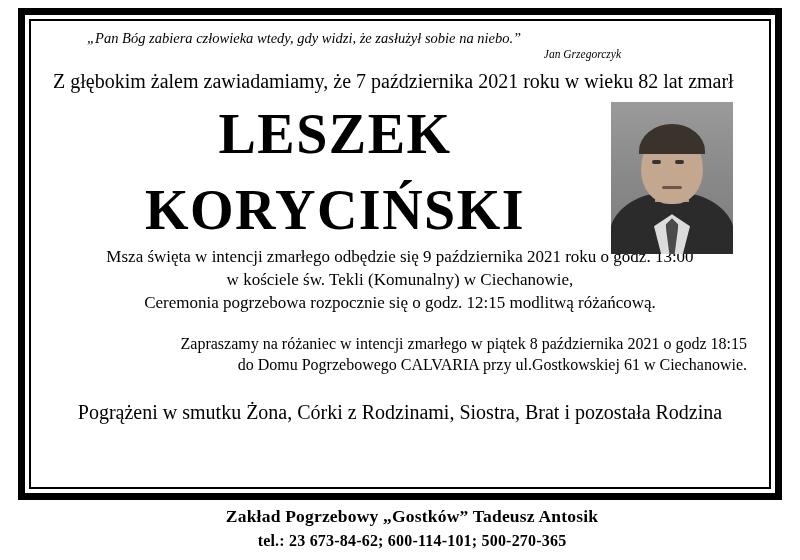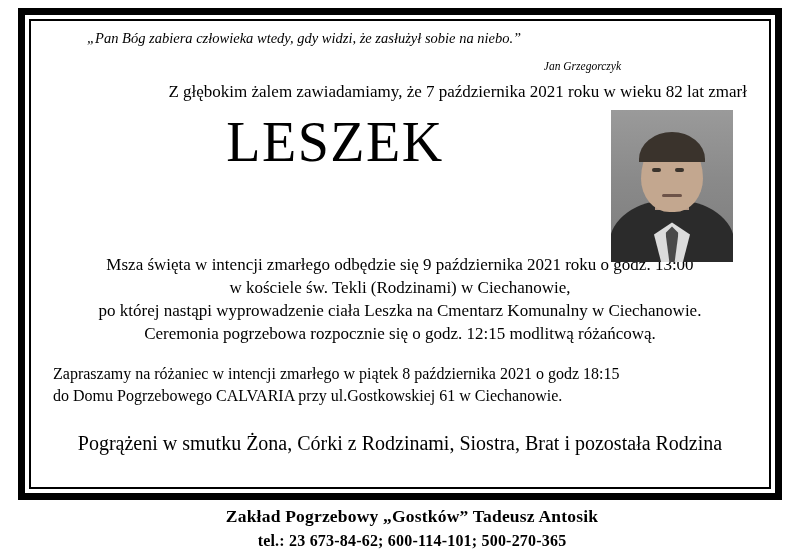--- a/index.html
+++ b/index.html
@@ -52,36 +52,36 @@
     font-size: 14.5px;
     line-height: 1.15;
     text-align: left;
     padding-left: 34px;
   }
   .quote-author {
     font-style: italic;
     font-size: 11.5px;
     text-align: right;
     padding-right: 126px;
-    margin-top: 13px;
+    margin-top: 1px;
   }
   .announce {
-    text-align: right;
-    font-size: 17px;
+    text-align: left;
+    font-size: 20px;
     line-height: 1.28;
     margin-top: 9px;
   }
   .name-block {
     position: relative;
     margin-top: 12px;
     height: 140px;
   }
   .name-line1, .name-line2 {
     text-align: center;
-    font-weight: normal;
+    font-weight: bold;
     letter-spacing: 1.5px;
     line-height: 1;
     font-family: "Liberation Serif", serif;
   }
   .name-line1 {
     font-size: 56px;
     padding-right: 130px;
     margin-top: 2px;
   }
   .name-line2 {
@@ -181,21 +181,21 @@
     height: 3px;
     background: #6d5348;
     border-radius: 2px;
   }
   .mass-info {
     text-align: center;
     font-size: 17px;
     line-height: 1.34;
   }
   .rosary-info {
-    text-align: left;
+    text-align: right;
     font-size: 16px;
     line-height: 1.32;
     margin-top: 18px;
   }
   .family {
     text-align: center;
     font-size: 20px;
     margin-top: 26px;
   }
   .footer {
@@ -228,39 +228,39 @@
 
         <div class="quote">„Pan Bóg zabiera człowieka wtedy, gdy widzi, że zasłużył sobie na niebo.”</div>
         <div class="quote-author">Jan Grzegorczyk</div>
 
         <div class="announce">
           <div>Z głębokim żalem zawiadamiamy, że 7 października 2021 roku w wieku 82 lat zmarł</div>
         </div>
 
         <div class="name-block">
           <div class="name-line1">LESZEK</div>
+          <div class="name-line2">KORYCIŃSKI</div>
 
           <div class="photo">
             <div class="bg"></div>
             <div class="suit"></div>
             <div class="shirt"></div>
             <div class="tie"></div>
             <div class="neck"></div>
             <div class="head"></div>
             <div class="hair"></div>
             <div class="eye-l"></div>
             <div class="eye-r"></div>
             <div class="mouth"></div>
           </div>
         </div>
 
         <div class="mass-info">
           <div>Msza święta w intencji zmarłego odbędzie się 9 października 2021 roku o godz. 13:00</div>
-          <div>w kościele św. Tekli (Rodzinami) w Ciechanowie,</div>
-          <div>po której nastąpi wyprowadzenie ciała Leszka na Cmentarz Komunalny w Ciechanowie.</div>
+          <div>w kościele św. Tekli (Komunalny) w Ciechanowie,</div>
           <div>Ceremonia pogrzebowa rozpocznie się o godz. 12:15 modlitwą różańcową.</div>
         </div>
 
         <div class="rosary-info">
           <div>Zapraszamy na różaniec w intencji zmarłego w piątek 8 października 2021 o godz 18:15</div>
           <div>do Domu Pogrzebowego CALVARIA przy ul.Gostkowskiej 61 w Ciechanowie.</div>
         </div>
 
         <div class="family">Pogrążeni w smutku Żona, Córki z Rodzinami, Siostra, Brat i pozostała Rodzina</div>
 

